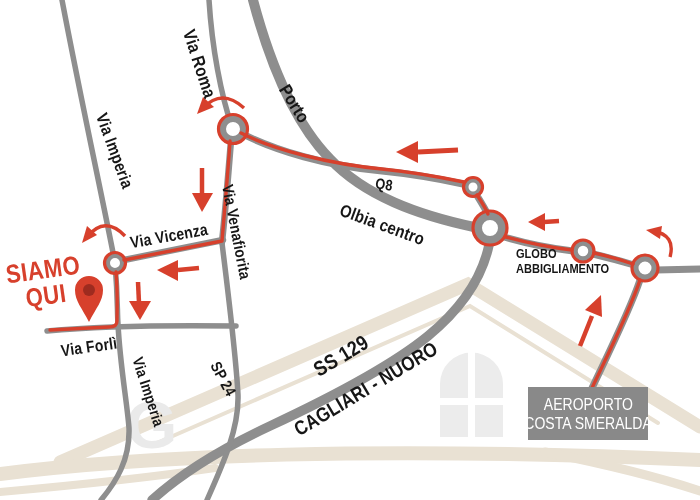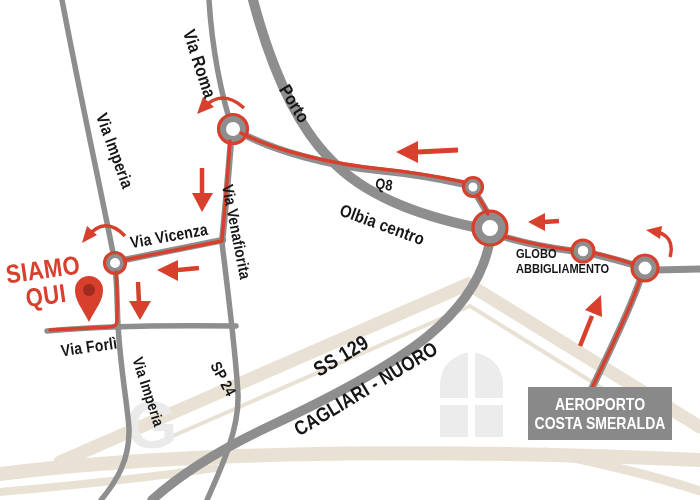--- a/index.html
+++ b/index.html
@@ -4,23 +4,23 @@
 <style>
   html,body{margin:0;padding:0;background:#fff;}
   .stage{position:relative;width:700px;height:500px;background:#ffffff;overflow:hidden;
          font-family:"Liberation Sans",sans-serif;}
   .stage svg{position:absolute;left:0;top:0;}
   .lbl{position:absolute;font-weight:700;color:#161616;white-space:nowrap;letter-spacing:.2px;
        transform-origin:center;}
   .lbl.red{color:#d7402c;letter-spacing:.5px;}
   .globo{position:absolute;left:516px;top:246px;font-weight:700;color:#161616;font-size:13px;
          line-height:15px;white-space:nowrap;transform-origin:left top;transform:scaleX(.85);}
-  .sign{position:absolute;left:528px;top:387px;width:144px;height:53px;background:#898989;
+  .sign{position:absolute;left:528px;top:387px;width:120px;height:53px;background:#898989;
         color:#ffffff;display:flex;flex-direction:column;align-items:center;justify-content:center;
-        font-weight:700;font-size:16.5px;line-height:19px;text-align:center;}
+        font-weight:400;font-size:16.5px;line-height:19px;text-align:center;}
   .sign .line{transform:scaleX(.85);white-space:nowrap;}
 </style>
 </head>
 <body>
 
 <div class="stage">
 
   <svg width="700" height="500" viewBox="0 0 700 500">
 
     <g stroke="#e9e1d3" fill="none" stroke-linecap="round">

